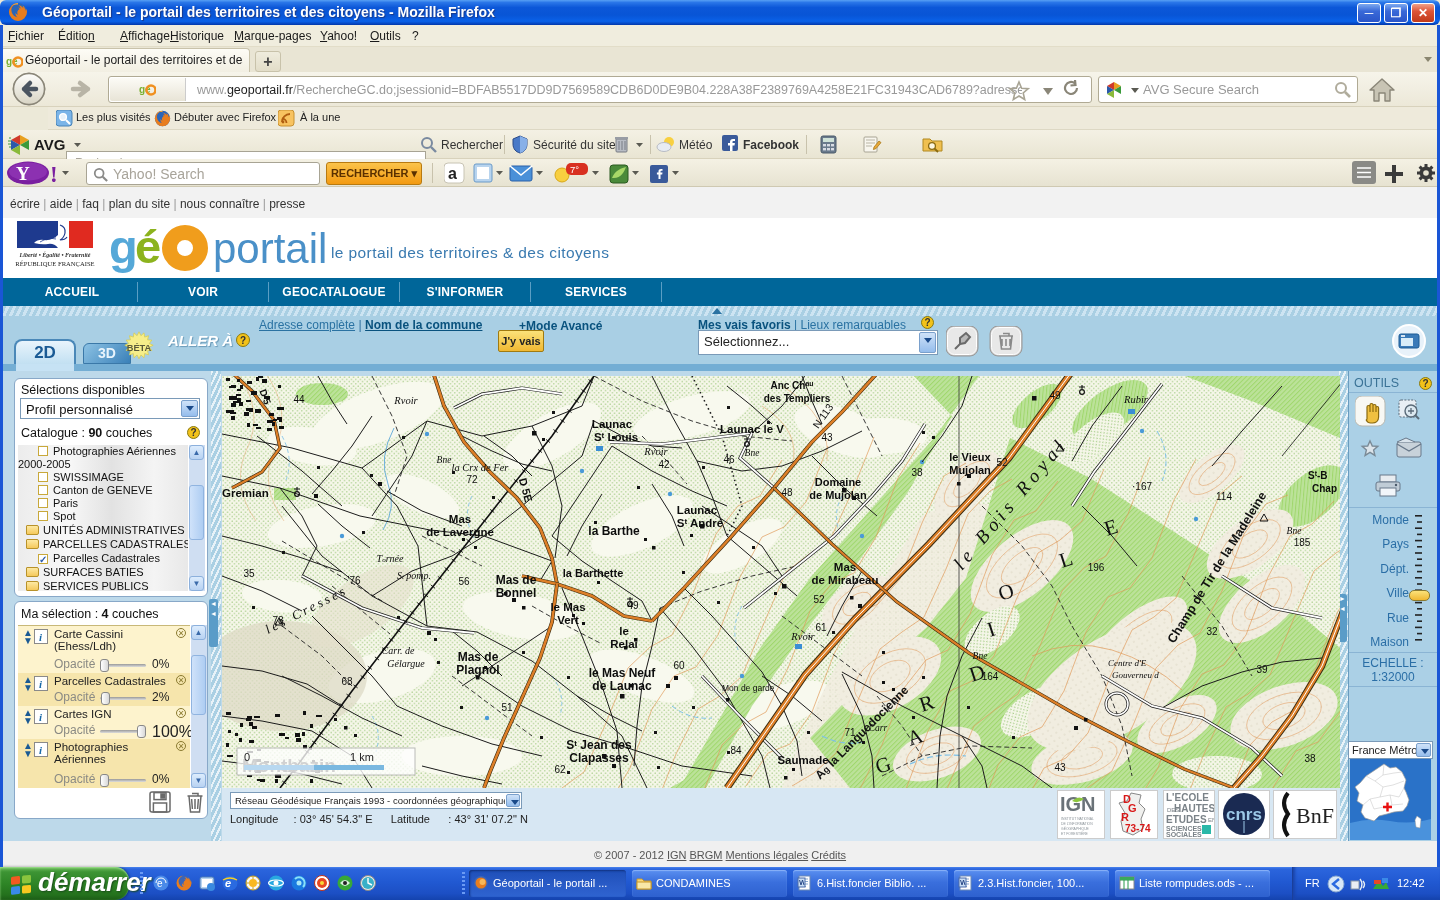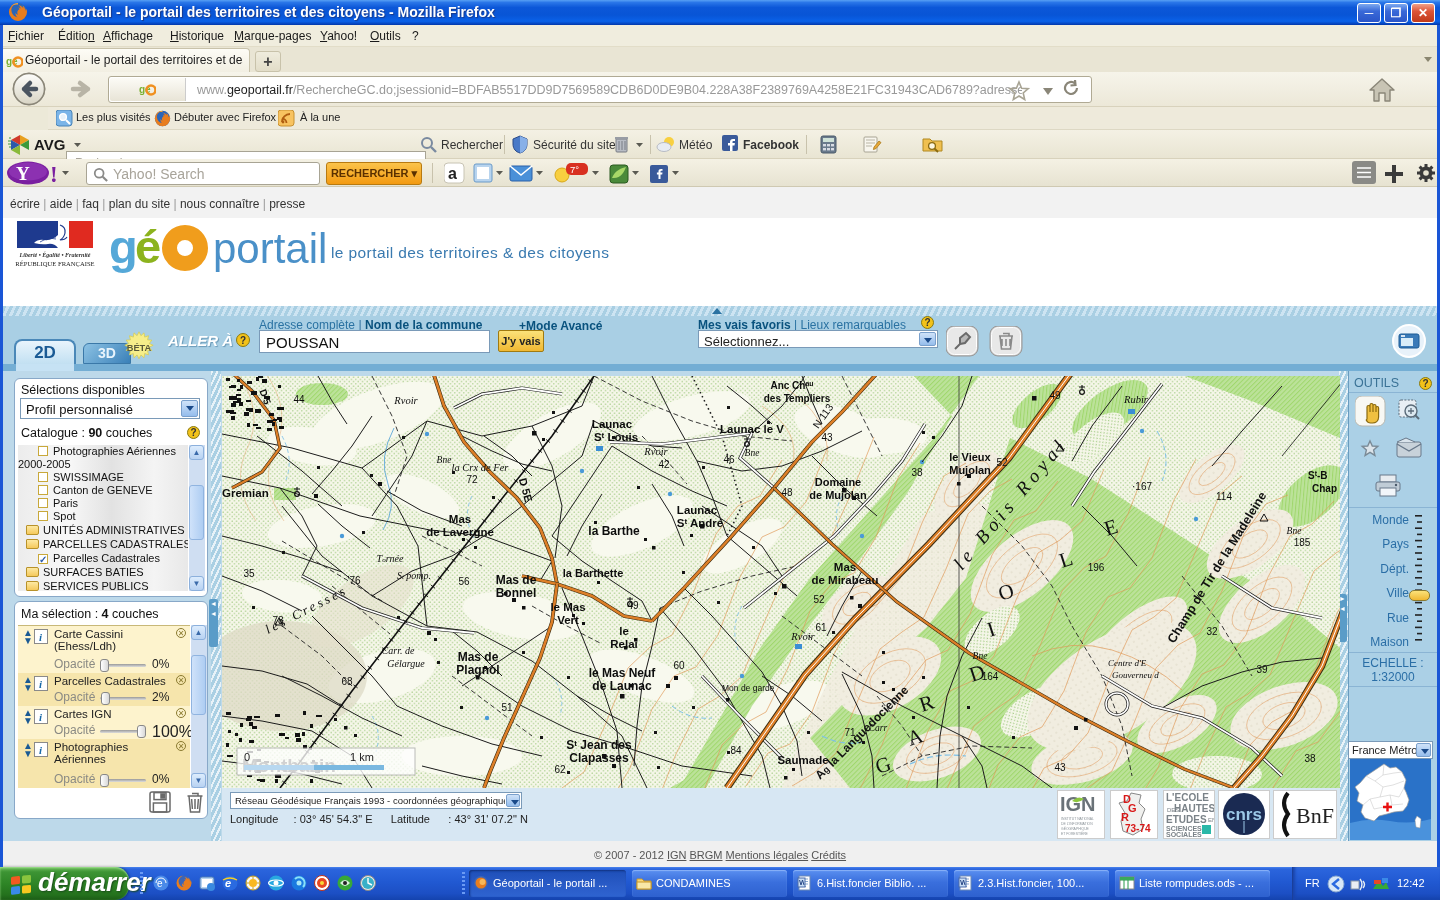--- a/index.html
+++ b/index.html
@@ -1,21 +1,21 @@
 <!DOCTYPE html>
 <html><head><meta charset="utf-8"><title>Géoportail</title>
 
 <style>
 *{margin:0;padding:0;box-sizing:border-box;}
 html,body{width:1440px;height:900px;overflow:hidden;font-family:"Liberation Sans",sans-serif;}
 #screen{position:relative;width:1440px;height:900px;background:#ece9d8;}
 .abs{position:absolute;}
 
 #titlebar{position:absolute;left:0;top:0;width:1440px;height:25px;
- background:linear-gradient(180deg,#58a0f4 0%,#2a76e8 10%,#0c57d8 30%,#0855d6 60%,#0a61e8 85%,#0440b8 97%,#0336a6 100%);}
+ background:linear-gradient(180deg,#58a0f4 0%,#2a76e8 10%,#0c57d8 30%,#0855d6 60%,#0a61e8 85%,#0440b8 97%,#0336a6 100%);border-radius:6px;}
 #titlebar .ttext{position:absolute;left:42px;top:4px;color:#fff;font-size:14px;font-weight:bold;text-shadow:1px 1px 1px #1a3a8a;}
 .winbtn{position:absolute;top:3px;width:24px;height:20px;border-radius:3px;border:1px solid #fff;
  background:linear-gradient(180deg,#7da9ef 0%,#3969d8 40%,#2a55c8 100%);color:#fff;font-size:12px;text-align:center;line-height:18px;font-weight:bold;}
 .winbtn.close{background:linear-gradient(180deg,#f0a088 0%,#dd5538 40%,#c03a1a 100%);}
 
 #menubar{position:absolute;left:0;top:25px;width:1440px;height:22px;background:#f0edde;border-bottom:1px solid #e2ddc8;}
 #menubar span{position:absolute;top:4px;font-size:12px;color:#1a1a1a;}
 #tabstrip{position:absolute;left:0;top:47px;width:1440px;height:25px;background:#e9e5d4;}
 #tab1{position:absolute;left:0;top:1px;width:250px;height:24px;background:linear-gradient(180deg,#fdfcf6,#f2efe2);border:1px solid #c8c2aa;border-bottom:none;border-radius:4px 4px 0 0;}
 #tab1 span{position:absolute;left:24px;top:4px;font-size:12px;color:#222;}
@@ -101,21 +101,21 @@
 <path d="M10,1 a9,9 0 0,0 -7,3.5 C4.5,3 7,2.2 10,2.6 Z" fill="#f4a33a"></path>
 </svg>
 <span class="ttext">Géoportail - le portail des territoires et des citoyens - Mozilla Firefox</span>
 <div class="winbtn" style="left:1357px">─</div>
 <div class="winbtn" style="left:1384px">❐</div>
 <div class="winbtn close" style="left:1411px">✕</div>
 </div>
 <div id="menubar">
 <span style="left:8px"><u>F</u>ichier</span>
 <span style="left:58px">Éditio<u>n</u></span>
-<span style="left:103px"><u>A</u>ffichage</span>
+<span style="left:120px"><u>A</u>ffichage</span>
 <span style="left:170px"><u>H</u>istorique</span>
 <span style="left:234px"><u>M</u>arque-pages</span>
 <span style="left:320px"><u>Y</u>ahoo!</span>
 <span style="left:370px"><u>O</u>utils</span>
 <span style="left:412px">?</span>
 </div>
 <div id="tabstrip">
       <div id="tab1">
 <svg class="ico" style="left:5px;top:5px" width="17" height="15" viewBox="0 0 17 15">
 <text x="0" y="11" font-size="10" font-weight="bold" fill="#7ab030" font-family="Liberation Sans">ge</text>
@@ -144,20 +144,35 @@
 <svg class="ico" style="left:30px;top:5px" width="17" height="15" viewBox="0 0 17 15">
 <text x="0" y="11" font-size="10" font-weight="bold" fill="#7ab030" font-family="Liberation Sans">ge</text>
 <circle cx="12" cy="8" r="4.5" fill="none" stroke="#f09020" stroke-width="2.6"></circle>
 </svg>
 <div class="urltext"><span style="color:#999">www.</span><span style="color:#222">geoportail.fr</span><span style="color:#999">/RechercheGC.do;jsessionid=BDFAB5517DD9D7569589CDB6D0DE9B04.228A38F2389769A4258E21FC31943CAD6789?adresse=Adresse&amp;cp=Code+Postal&amp;villeAdresse=Pous</span></div>
 <svg class="ico" style="right:4px;top:3px" width="80" height="22" viewBox="0 0 80 22">
 <path d="M12,2 l2.6,6.2 6.6,.5 -5,4.3 1.5,6.5 -5.7,-3.5 -5.7,3.5 1.5,-6.5 -5,-4.3 6.6,-.5 Z" fill="none" stroke="#a8a494" stroke-width="1.6"></path>
 <path d="M36,8 l10,0 -5,7 Z" fill="#8a8678"></path>
 <path d="M70,8 a6,6 0 1,1 -2,-4.5 M68,0 l.5,5 -5,.5" stroke="#8a8678" stroke-width="2.2" fill="none"></path>
 </svg>
+</div>
+<div class="avgsearch">
+<svg class="ico" style="left:6px;top:4px" width="34" height="18" viewBox="0 0 34 18">
+<path d="M9,1 L16,5 9,9 Z" fill="#e8a020"></path>
+          <path d="M9,9 L16,5 16,13 Z" fill="#3a9a3a"></path>
+<path d="M2,5 L9,1 9,9 Z" fill="#d03a2a"></path>
+          <path d="M2,5 L9,9 2,13 Z" fill="#2a5aaa"></path>
+          <path d="M9,9 L9,17 2,13 Z" fill="#8aba3a"></path>
+<path d="M26,7 l8,0 -4,5 Z" fill="#5a5a52"></path>
+</svg>
+<span style="position:absolute;left:44px;top:5px;font-size:13px;color:#999">AVG Secure Search</span>
+<svg class="ico" style="right:6px;top:4px" width="17" height="17" viewBox="0 0 17 17">
+          <circle cx="7" cy="7" r="5" fill="none" stroke="#b0ac9c" stroke-width="2"></circle>
+          <path d="M11,11 L16,16" stroke="#b0ac9c" stroke-width="2.6"></path>
+        </svg>
 </div>
 <svg class="ico" style="left:1368px;top:5px" width="28" height="26" viewBox="0 0 28 26">
 <path d="M14,2 L26,13 22,13 22,24 17,24 17,16 11,16 11,24 6,24 6,13 2,13 Z" fill="#c8c4b4" stroke="#8a8678" stroke-width="1.4" stroke-linejoin="round"></path>
 </svg>
 </div>
 <div id="bookmarksbar">
 <svg class="ico" style="left:8px;top:3px" width="17" height="17" viewBox="0 0 17 17">
         <rect x="0" y="0" width="16" height="16" rx="3" fill="#7ab4e8" stroke="#4a84b8"></rect>
         <circle cx="7" cy="7" r="3.4" fill="#e8f2fa" stroke="#fff" stroke-width="1.4"></circle>
         <path d="M10,10 L14,14" stroke="#fff" stroke-width="2"></path>
@@ -311,35 +326,44 @@
 <text x="41" y="45" font-size="6.6" fill="#222" text-anchor="middle" font-family="Liberation Serif">RÉPUBLIQUE FRANÇAISE</text>
 </svg>
 <svg class="ico" style="left:109px;top:5px" width="560" height="52" viewBox="0 0 560 52">
 <text x="0" y="40" font-size="47" font-weight="bold" fill="#55a8d8" font-family="Liberation Sans">g</text>
 <text x="26" y="40" font-size="47" font-weight="bold" fill="#8cb31e" font-family="Liberation Sans">é</text>
 <circle cx="76" cy="25" r="15.5" fill="none" stroke="#f09d1c" stroke-width="15"></circle>
 <text x="104" y="40" font-size="42" fill="#4a90c8" font-family="Liberation Sans">portail</text>
 <text x="222" y="35" font-size="15.5" fill="#3a7ab0" font-family="Liberation Sans" letter-spacing="0.4">le portail des territoires &amp; des citoyens</text>
 </svg>
 </div>
+<div id="mainnav">
+<div class="mi" style="left:7px">ACCUEIL</div>
+<div class="mi" style="left:138px">VOIR</div>
+<div class="mi" style="left:269px">GEOCATALOGUE</div>
+<div class="mi" style="left:400px">S'INFORMER</div>
+<div class="mi" style="left:531px">SERVICES</div>
+<div class="sep" style="left:137px"></div>
+<div class="sep" style="left:268px"></div>
+<div class="sep" style="left:399px"></div>
+<div class="sep" style="left:530px"></div>
+<div class="sep" style="left:661px"></div>
+</div>
 <div id="stripes">
         <div style="position:absolute;left:712px;top:2px;width:0;height:0;border-left:5px solid transparent;border-right:5px solid transparent;border-bottom:6px solid #2a72a2"></div>
       </div>
 <div id="searchband">
 <div class="abs bluebold" style="left:259px;top:2px"><span style="font-weight:normal;color:#2a72a2;text-decoration:underline">Adresse complète</span> <span style="color:#5a92b8">|</span> <span style="text-decoration:underline">Nom de la commune</span></div>
 <div class="abs bluebold" style="left:519px;top:3px;color:#09527e">+Mode Avancé</div>
 <div class="abs bluebold" style="left:698px;top:2px"><span style="text-decoration:underline">Mes vais favoris</span> <span style="font-weight:normal;color:#2a72a2">| <span style="text-decoration:underline">Lieux remarquables</span></span></div>
 <div class="abs" style="left:921px;top:0px;width:13px;height:13px;border-radius:7px;background:#f2c21a;border:1px solid #8a7a10;color:#333;font-size:10px;font-weight:bold;text-align:center;line-height:12px">?</div>
 <div class="abs" style="left:168px;top:16px;color:#fff;font-size:15px;font-weight:bold;font-style:italic;text-shadow:1px 1px 1px #6a9ab8">ALLER À</div>
 <div class="abs" style="left:236px;top:17px;width:14px;height:14px;border-radius:7px;background:#f2c21a;border:1px solid #8a7a10;color:#333;font-size:10px;font-weight:bold;text-align:center;line-height:13px">?</div>
-<div class="abs" style="left:259px;top:14px;width:231px;height:23px;background:#fff;border:1px solid #7a9ab8">
-          <span style="position:absolute;left:6px;top:3px;font-size:15px;color:#111">POUSSAN</span>
-        </div>
 <div id="gobtn">J'y vais</div>
-<div class="xpselect" style="left:698px;top:14px;width:240px;height:18px">
+<div class="xpselect" style="left:698px;top:14px;width:240px;height:25px">
           <span style="position:absolute;left:5px;top:3px;font-size:13px;color:#222">Sélectionnez...</span>
           <div class="xpcaret"></div>
         </div>
 <svg class="ico" style="left:946px;top:10px" width="80" height="32" viewBox="0 0 80 32">
 <rect x="0" y="0" width="32" height="30" rx="8" fill="#c8c8c8" stroke="#9a9a9a"></rect>
 <rect x="1.5" y="1.5" width="29" height="27" rx="7" fill="#e8e8e8" stroke="#fff"></rect>
 <path d="M14,18 L9,23 M14,12 l6,-5 4,4 -5,6 -5,1 Z" stroke="#6a6a6a" stroke-width="2" fill="#b8b8b8"></path>
 <rect x="44" y="0" width="32" height="30" rx="8" fill="#c8c8c8" stroke="#9a9a9a"></rect>
 <rect x="45.5" y="1.5" width="29" height="27" rx="7" fill="#e8e8e8" stroke="#fff"></rect>
 <path d="M54,10 l12,0 -1.5,13 -9,0 Z M53,10 l14,0 M57,7.5 l6,0 0,2.5 M56,13 l0,7 M60,13 l0,7 M64,13 l0,7" stroke="#8a8a8a" stroke-width="1.6" fill="none"></path>

